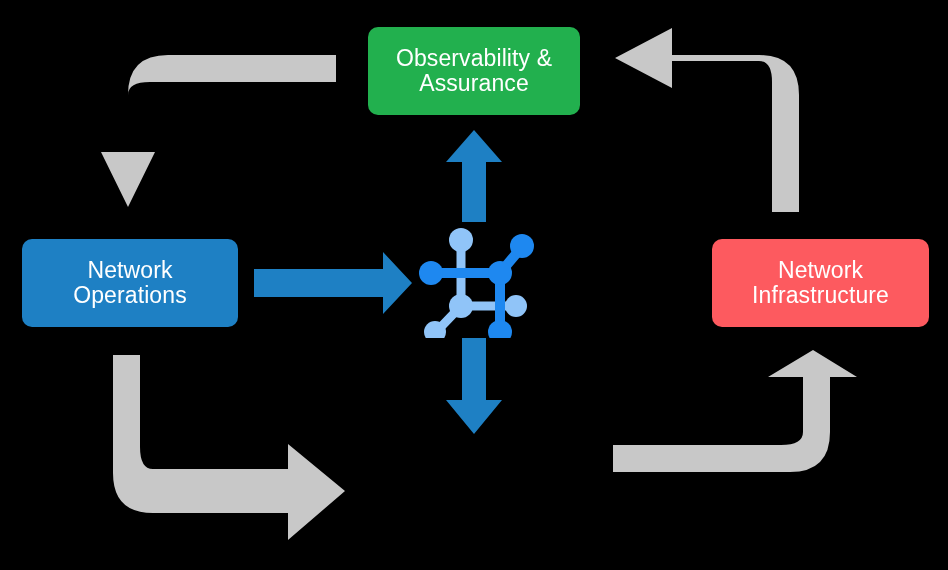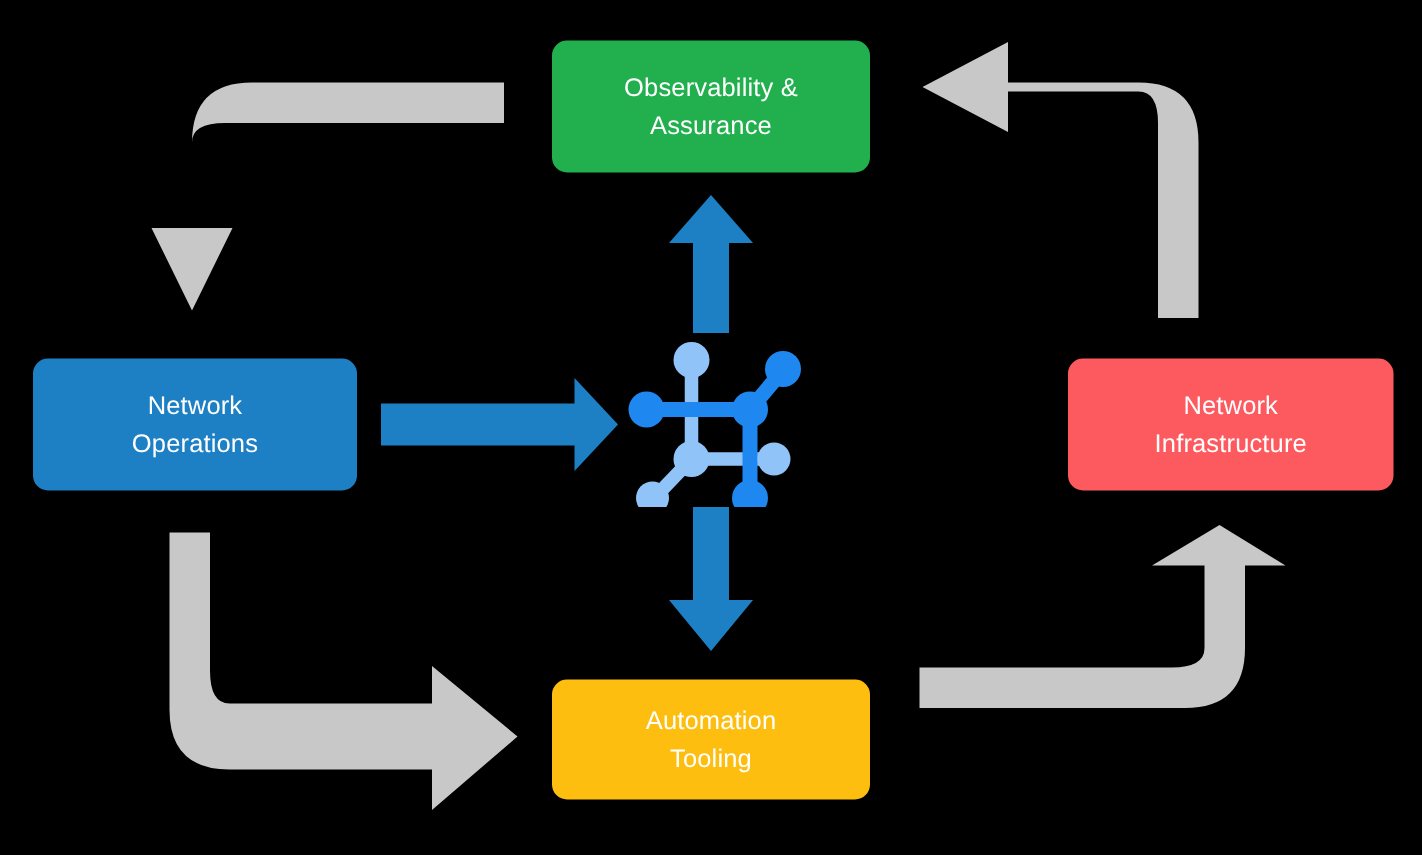--- a/index.html
+++ b/index.html
@@ -22,21 +22,21 @@
     position: absolute;
     border-radius: 10px;
     display: flex;
     align-items: center;
     justify-content: center;
     text-align: center;
     box-sizing: border-box;
   }
   .node-box .node-label {
     color: #ffffff;
-    font-size: 17px;
+    font-size: 23px;
     line-height: 25px;
     font-weight: 400;
     letter-spacing: 0.1px;
     white-space: pre-line;
     padding: 0 10px;
   }
   #box-observability {
     left: 368px;
     top: 27px;
     width: 212px;
@@ -145,18 +145,14 @@
   <div class="node-box" id="box-network-operations" style="background: rgb(30, 128, 196);">
     <span class="node-label">Network
 Operations</span>
   </div>
 
   <div class="node-box" id="box-network-infrastructure" style="background: rgb(253, 90, 95);">
     <span class="node-label">Network
 Infrastructure</span>
   </div>
 
-  <div class="node-box" id="box-automation-tooling" style="background: rgb(253, 190, 16);">
-    <span class="node-label">Automation
-Tooling</span>
-  </div>
 
 </div>
 
 </body></html>

